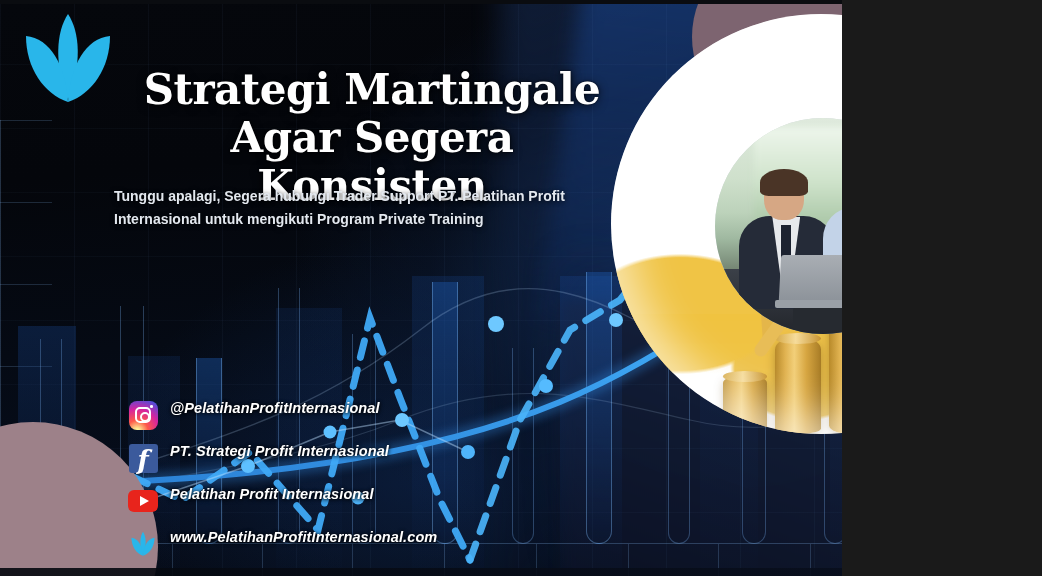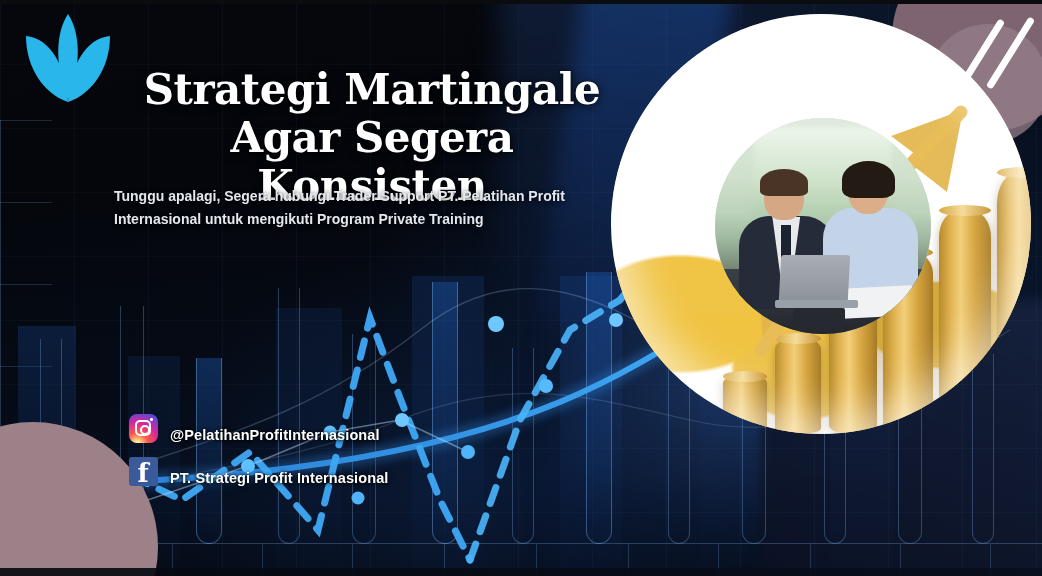--- a/index.html
+++ b/index.html
@@ -1,21 +1,21 @@
 <!DOCTYPE html>
 <html><head>
 <meta charset="utf-8">
 <style>
   * { margin:0; padding:0; box-sizing:border-box; }
   html,body { background:#1a1a1a; }
   body { font-family:"Liberation Sans", sans-serif; }
 
   #poster {
     position:relative;
-    width:1042px; height:576px;
+    width:842px; height:576px;
     overflow:hidden;
     background:#05070d;
   }
 
   
   .bg-base{
     position:absolute; inset:0;
     background:
       radial-gradient(ellipse 60% 70% at 78% 48%, rgba(22,52,96,0.85) 0%, rgba(10,22,44,0.5) 45%, rgba(4,7,14,0) 72%),
       radial-gradient(ellipse 55% 60% at 52% 82%, rgba(14,38,78,0.6) 0%, rgba(5,10,22,0) 70%),
@@ -127,21 +127,21 @@
     color:#e3e8ef;
     font-weight:700;
     text-shadow:0 1px 5px rgba(0,0,0,0.8);
   }
 
   
   .socials{ position:absolute; left:128px; top:400px; width:420px; }
   .social-row{
     position:relative;
     height:43px;
-    display:flex; align-items:flex-end;
+    display:flex; align-items:flex-start;font-style:italic;
   }
   .social-ico{
     width:30px; height:30px; flex:0 0 30px;
     display:flex; align-items:center; justify-content:center;
     position:relative;
   }
   .social-label{
     margin-left:12px;
     font-size:14.5px;
     font-weight:700;
@@ -480,19 +480,39 @@
       <span class="social-label">@PelatihanProfitInternasional</span>
     </div>
 
     <div class="social-row">
       <span class="social-ico">
         <span class="fb-sq">f</span>
       </span>
       <span class="social-label">PT. Strategi Profit Internasional</span>
     </div>
 
-
+    <div class="social-row">
+      <span class="social-ico">
+        <span class="yt-sq">
+            <span class="yt-tri"></span>
+          </span>
+      </span>
+      <span class="social-label">Pelatihan Profit Internasional</span>
+    </div>
+
+    <div class="social-row">
+      <span class="social-ico">
+        <svg class="web-lotus" viewBox="0 0 100 102">
+          <g fill="#29b6ea">
+            <path d="M50,6 C62,24 64,56 50,92 C36,56 38,24 50,6 Z"></path>
+            <path d="M8,28 C32,30 48,58 50,94 C26,86 8,60 8,28 Z"></path>
+            <path d="M92,28 C92,60 74,86 50,94 C52,58 68,30 92,28 Z"></path>
+          </g>
+        </svg>
+      </span>
+      <span class="social-label">www.PelatihanProfitInternasional.com</span>
+    </div>
 
   </div>
 
   <div class="top-strip"></div>
   <div class="bottom-strip"></div>
 </div>
 
 </body></html>

